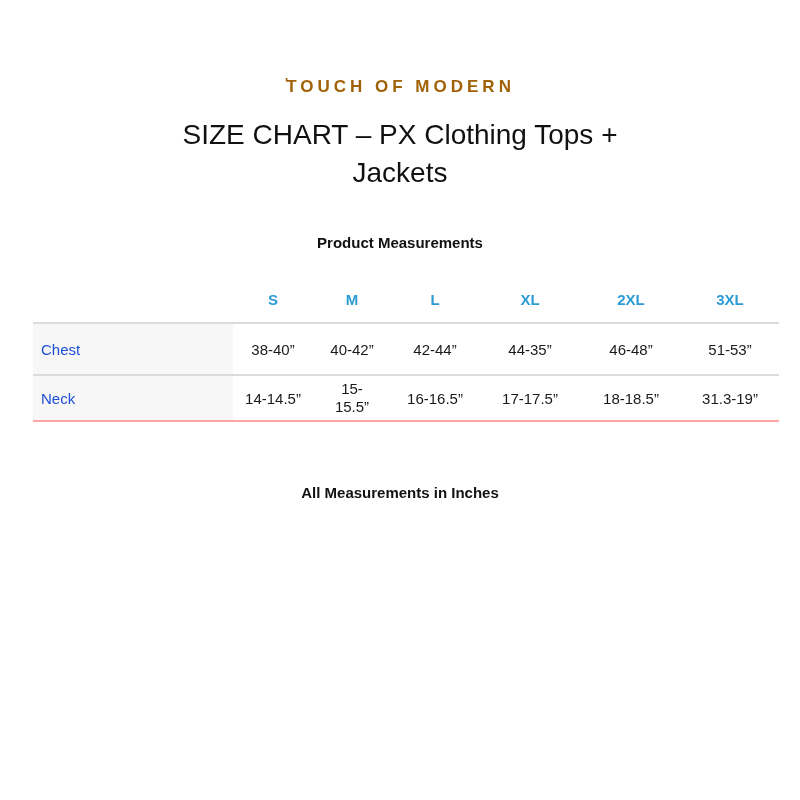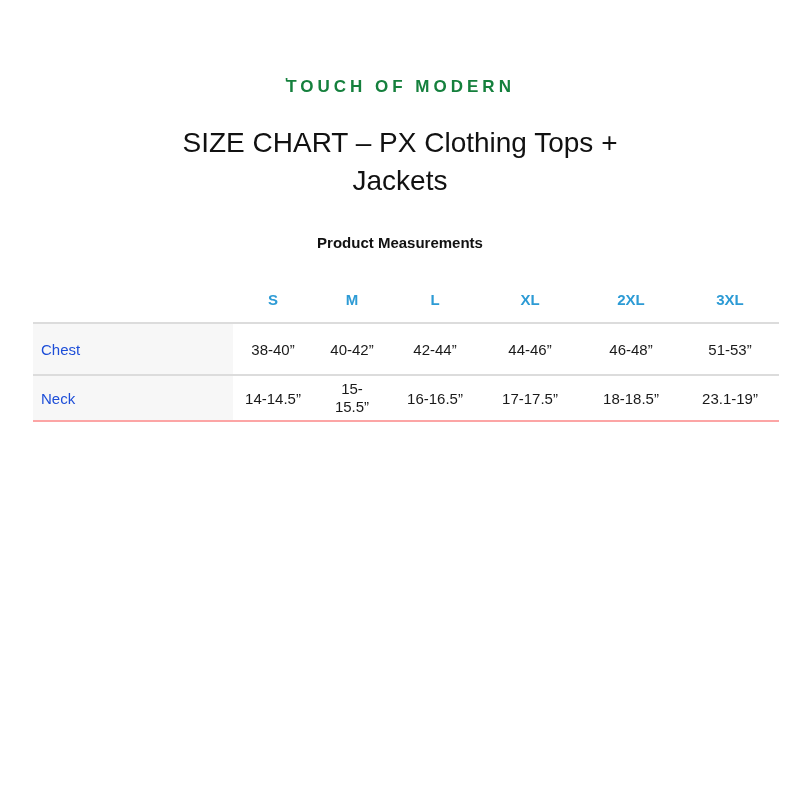--- a/index.html
+++ b/index.html
@@ -15,32 +15,32 @@
   }
   .logo {
     position: absolute;
     top: 75px;
     left: 0;
     width: 100%;
     text-align: center;
     font-size: 17px;
     font-weight: 700;
     letter-spacing: 4px;
-    color: #15803d;
+    color: #a16207;
     white-space: nowrap;
   }
   .logo .logo-mark {
     font-size: 13px;
     vertical-align: 5px;
     letter-spacing: 0;
     margin-right: -2px;
   }
   .title {
     position: absolute;
-    top: 124px;
+    top: 116px;
     left: 0;
     width: 100%;
     text-align: center;
     font-size: 28px;
     font-weight: 400;
     line-height: 38px;
     color: #111111;
   }
   .caption {
     position: absolute;
@@ -134,30 +134,31 @@
         <th>2XL</th>
         <th>3XL</th>
       </tr>
     </thead>
     <tbody>
       <tr class="row-chest">
         <td class="row-label">Chest</td>
         <td>38-40”</td>
         <td>40-42”</td>
         <td>42-44”</td>
-        <td>44-46”</td>
+        <td>44-35”</td>
         <td>46-48”</td>
         <td>51-53”</td>
       </tr>
       <tr class="row-neck">
         <td class="row-label">Neck</td>
         <td>14-14.5”</td>
         <td><span class="wrap-narrow">15-15.5”</span></td>
         <td>16-16.5”</td>
         <td>17-17.5”</td>
         <td>18-18.5”</td>
-        <td>23.1-19”</td>
+        <td>31.3-19”</td>
       </tr>
     </tbody>
   </table>
 
+  <div class="footer-note">All Measurements in Inches</div>
 
 </div>
 
 </body></html>

